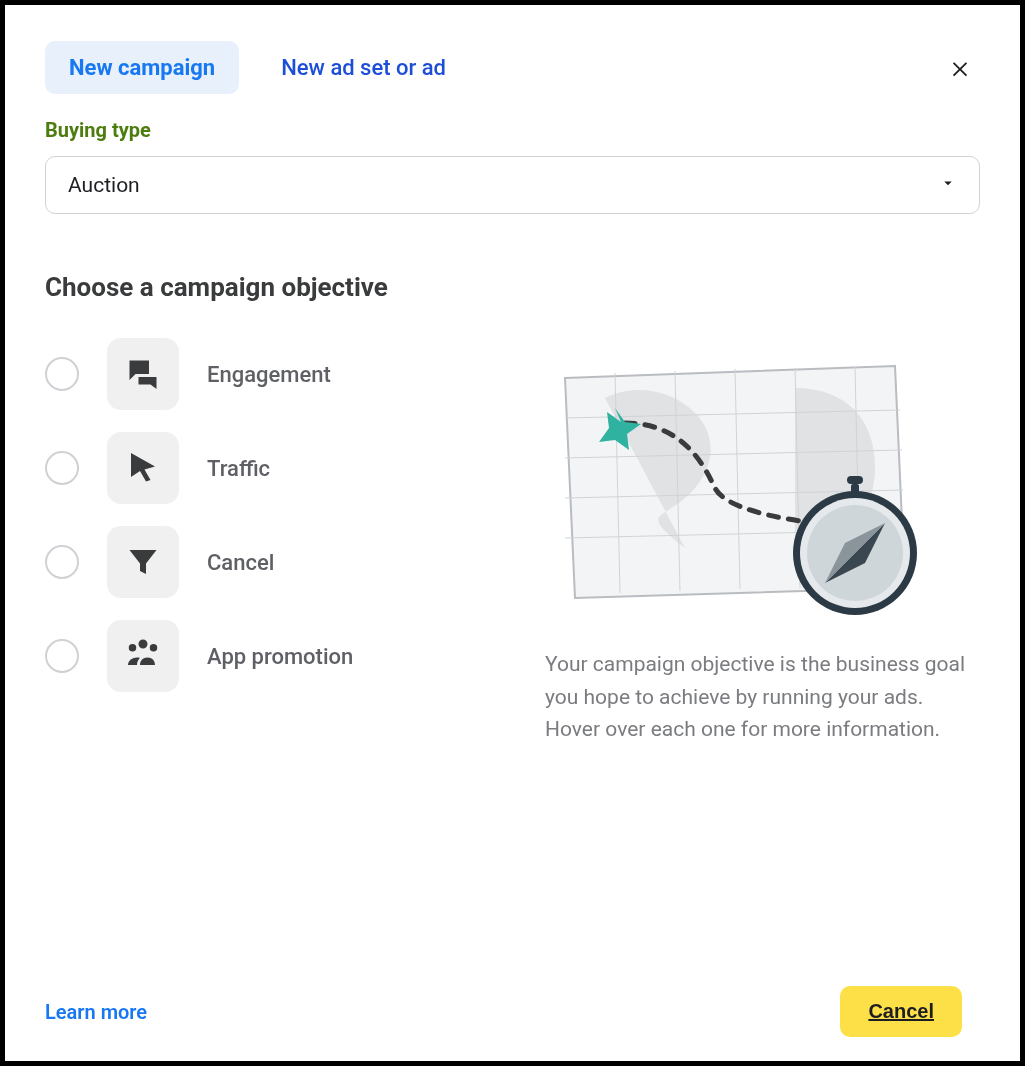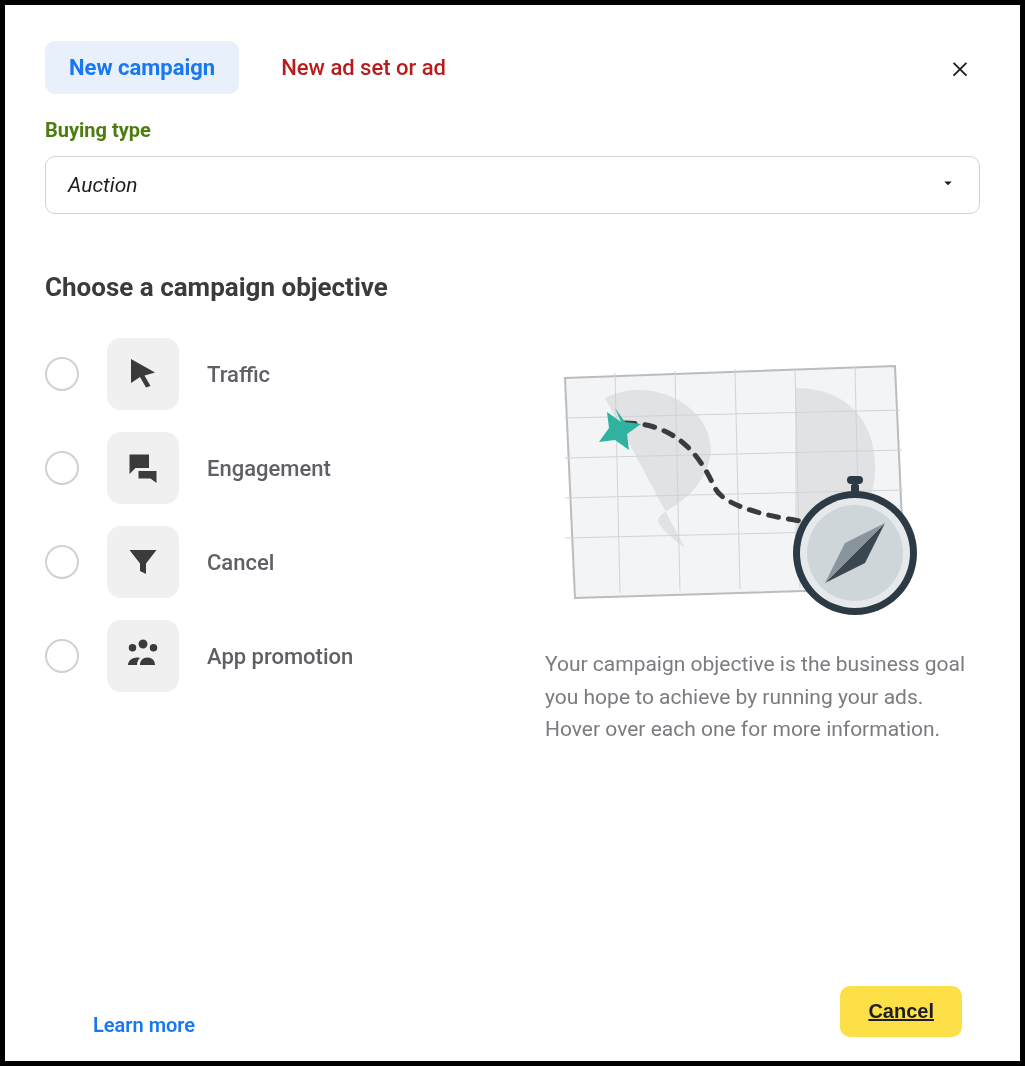--- a/index.html
+++ b/index.html
@@ -22,21 +22,21 @@
   .tabs-row {
     display: flex;
     align-items: center;
   }
   .tab {
     font-size: 22px;
     padding: 14px 24px;
     border-radius: 10px;
     cursor: pointer;
     margin-right: 18px;
-    color: #b91c1c;
+    color: #1d4ed8;
     font-weight: 500;
   }
   .tab.active {
     background: #e7f0fb;
     color: #1877f2;
     font-weight: 700;
   }
   .close-btn {
     margin-left: auto;
     width: 40px;
@@ -60,21 +60,20 @@
     width: 100%;
     border: 1px solid #d0d3d7;
     border-radius: 10px;
     padding: 16px 22px;
     display: flex;
     align-items: center;
     justify-content: space-between;
     cursor: pointer;
     font-size: 21px;
     color: #1c1e21;
-    font-style: italic;
   }
   .select-box .caret svg { width: 18px; height: 18px; }
 
   .objective-heading {
     font-size: 26px;
     font-weight: 700;
     color: #3a3b3c;
     margin-top: 58px;
   }
 
@@ -127,24 +126,23 @@
   .info-text {
     margin-top: 16px;
     font-size: 21px;
     color: #7a7c80;
     line-height: 1.55;
     max-width: 440px;
   }
 
   .footer {
     display: flex;
-    align-items: flex-end;
+    align-items: center;
     margin-top: auto;
     padding-top: 8px;
-    margin-left: 48px;
   }
   .learn-link {
     color: #1877f2;
     font-size: 20px;
     font-weight: 600;
     cursor: pointer;
   }
   .footer-spacer { flex: 1; }
   .btn {
     font-size: 20px;
@@ -199,34 +197,34 @@
   <div class="objective-heading">Choose a campaign objective</div>
 
   <div class="content-row">
     <div class="objectives-col">
 
 
       <div class="objective-item">
         <div class="radio"></div>
         <div class="icon-tile">
           <svg viewBox="0 0 24 24">
+              <path d="M3 3h13v9H7l-4 4V3zm6 11h12v8l-4-3h-8v-5z"></path>
+            </svg>
+        </div>
+        <div class="objective-label">Engagement</div>
+      </div>
+
+      <div class="objective-item">
+        <div class="radio"></div>
+        <div class="icon-tile">
+          <svg viewBox="0 0 24 24">
               <path d="M4 2l16 9-7 2 4 7-3 1-4-7-6 4z"></path>
             </svg>
         </div>
         <div class="objective-label">Traffic</div>
-      </div>
-
-      <div class="objective-item">
-        <div class="radio"></div>
-        <div class="icon-tile">
-          <svg viewBox="0 0 24 24">
-              <path d="M3 3h13v9H7l-4 4V3zm6 11h12v8l-4-3h-8v-5z"></path>
-            </svg>
-        </div>
-        <div class="objective-label">Engagement</div>
       </div>
 
       <div class="objective-item">
         <div class="radio"></div>
         <div class="icon-tile">
           <svg viewBox="0 0 24 24">
               <path d="M3 4h18l-7 9v7l-4-2v-5z"></path>
             </svg>
         </div>
         <div class="objective-label">Cancel</div>

